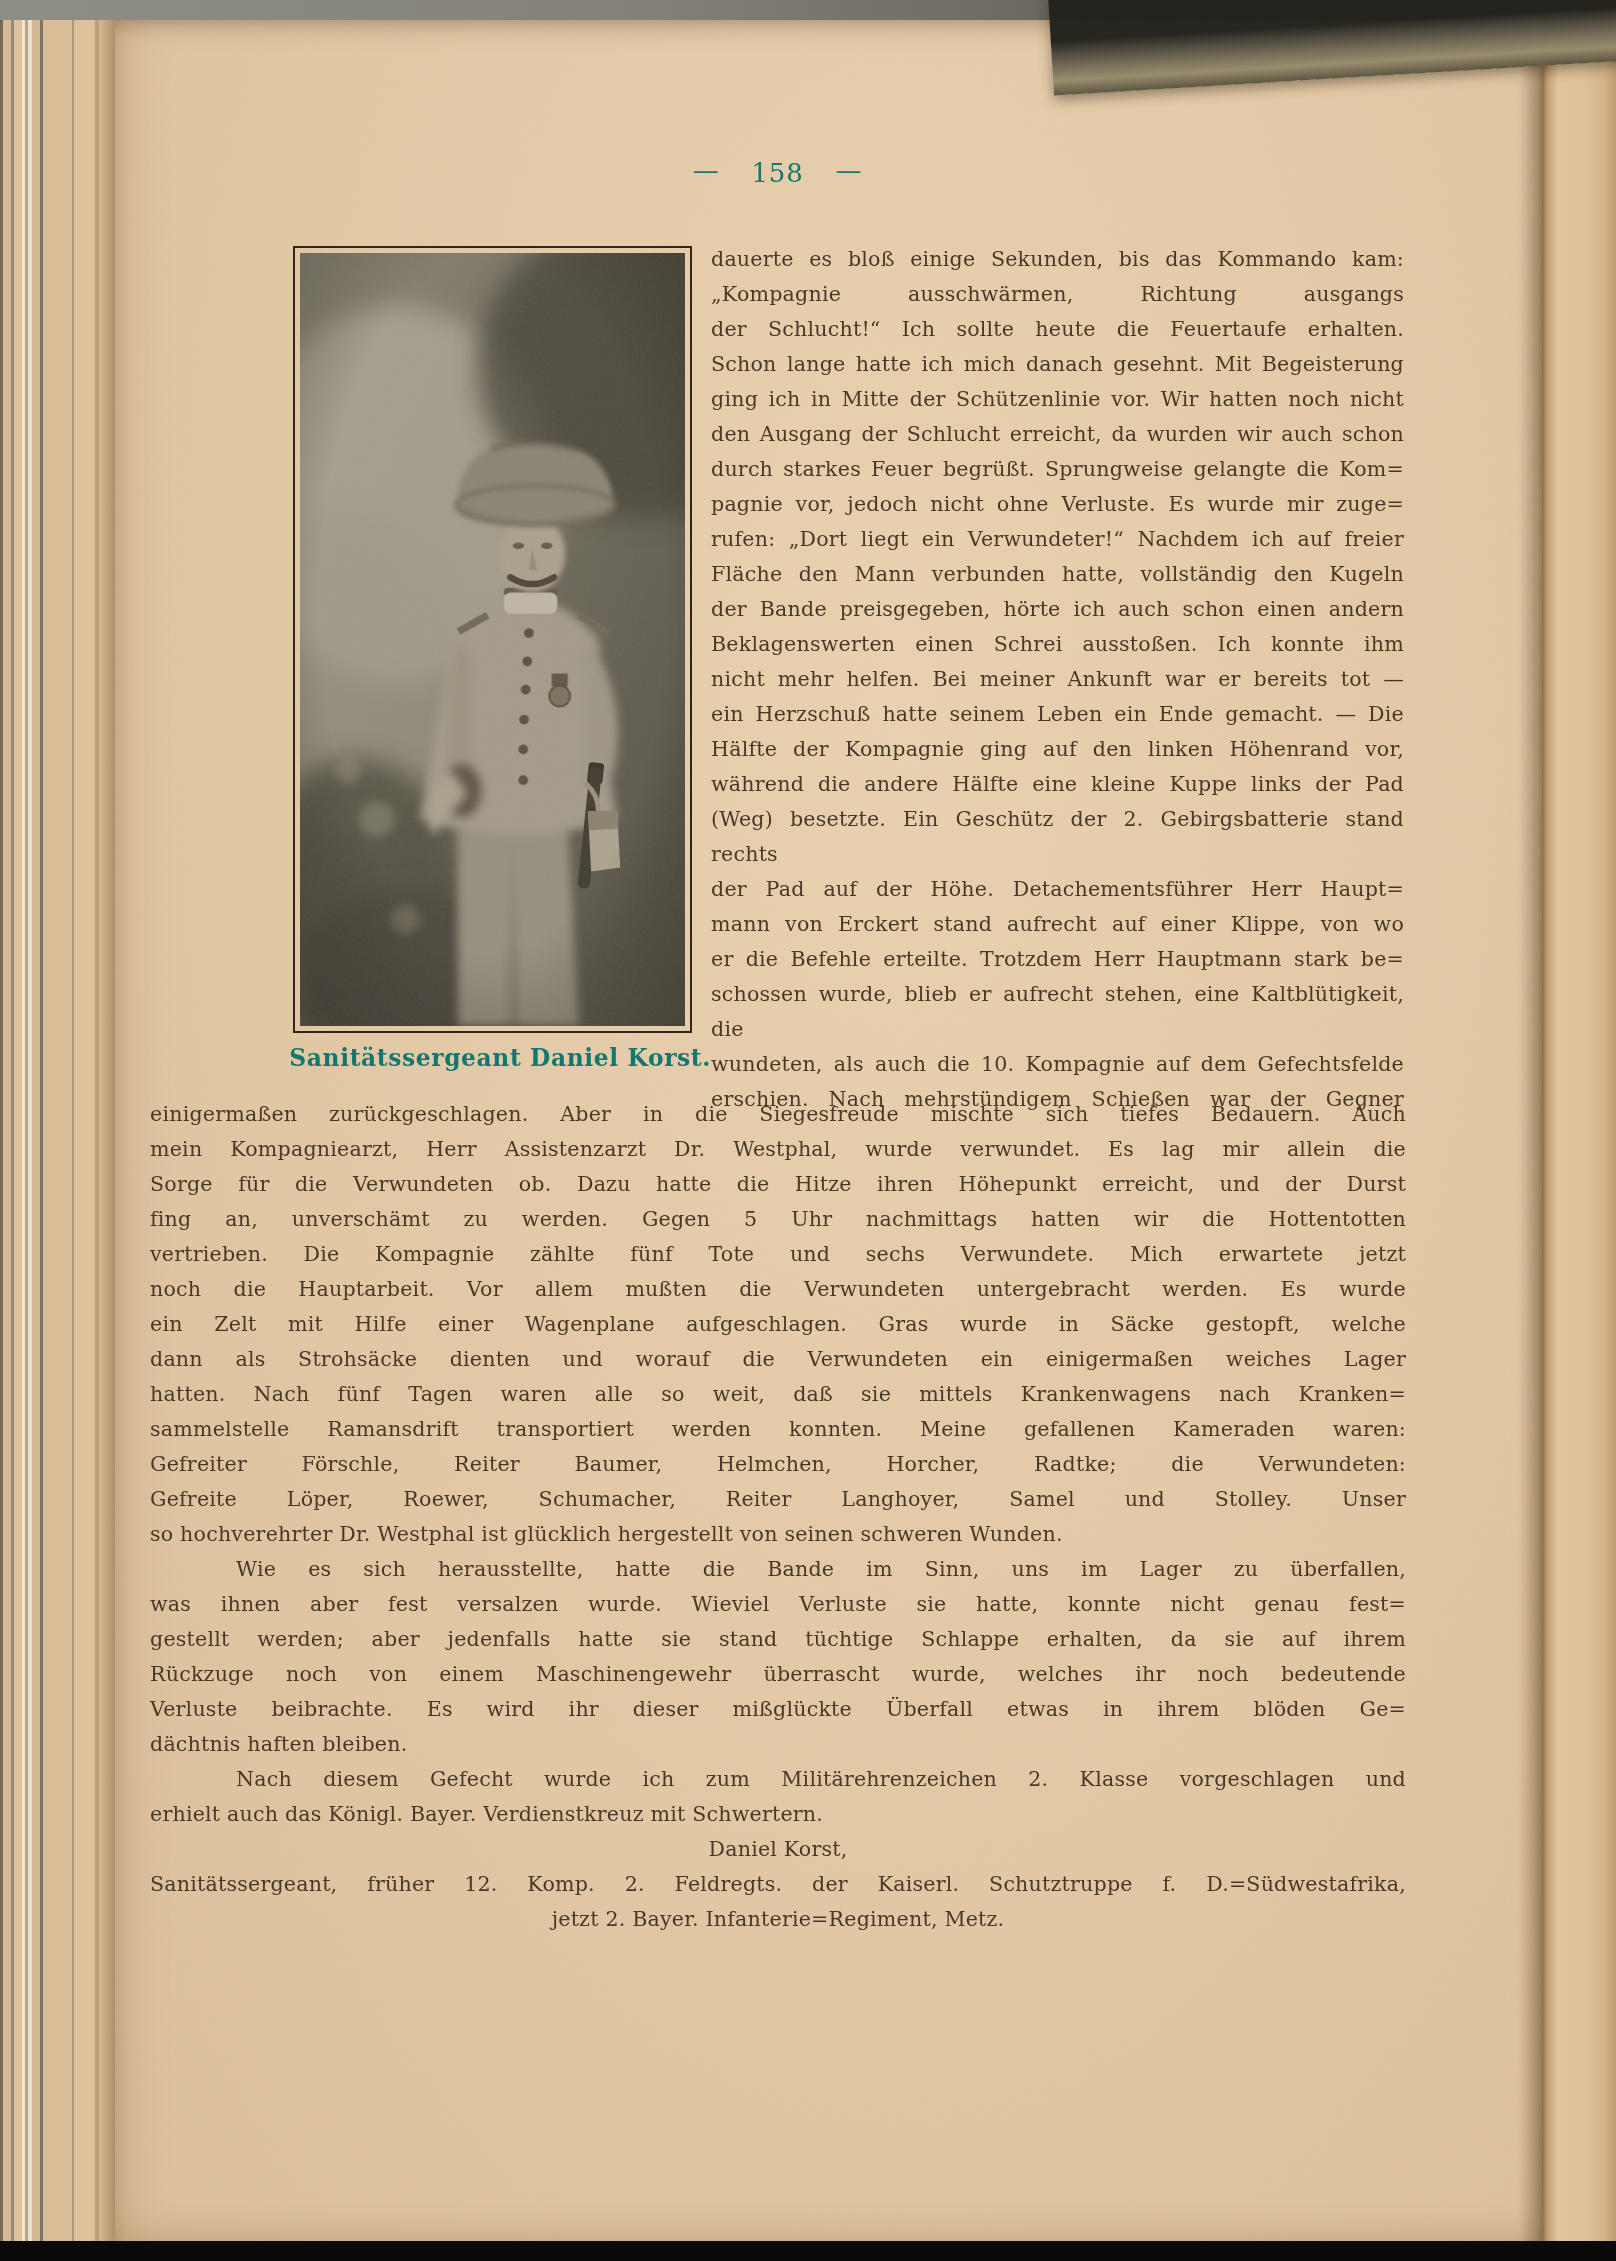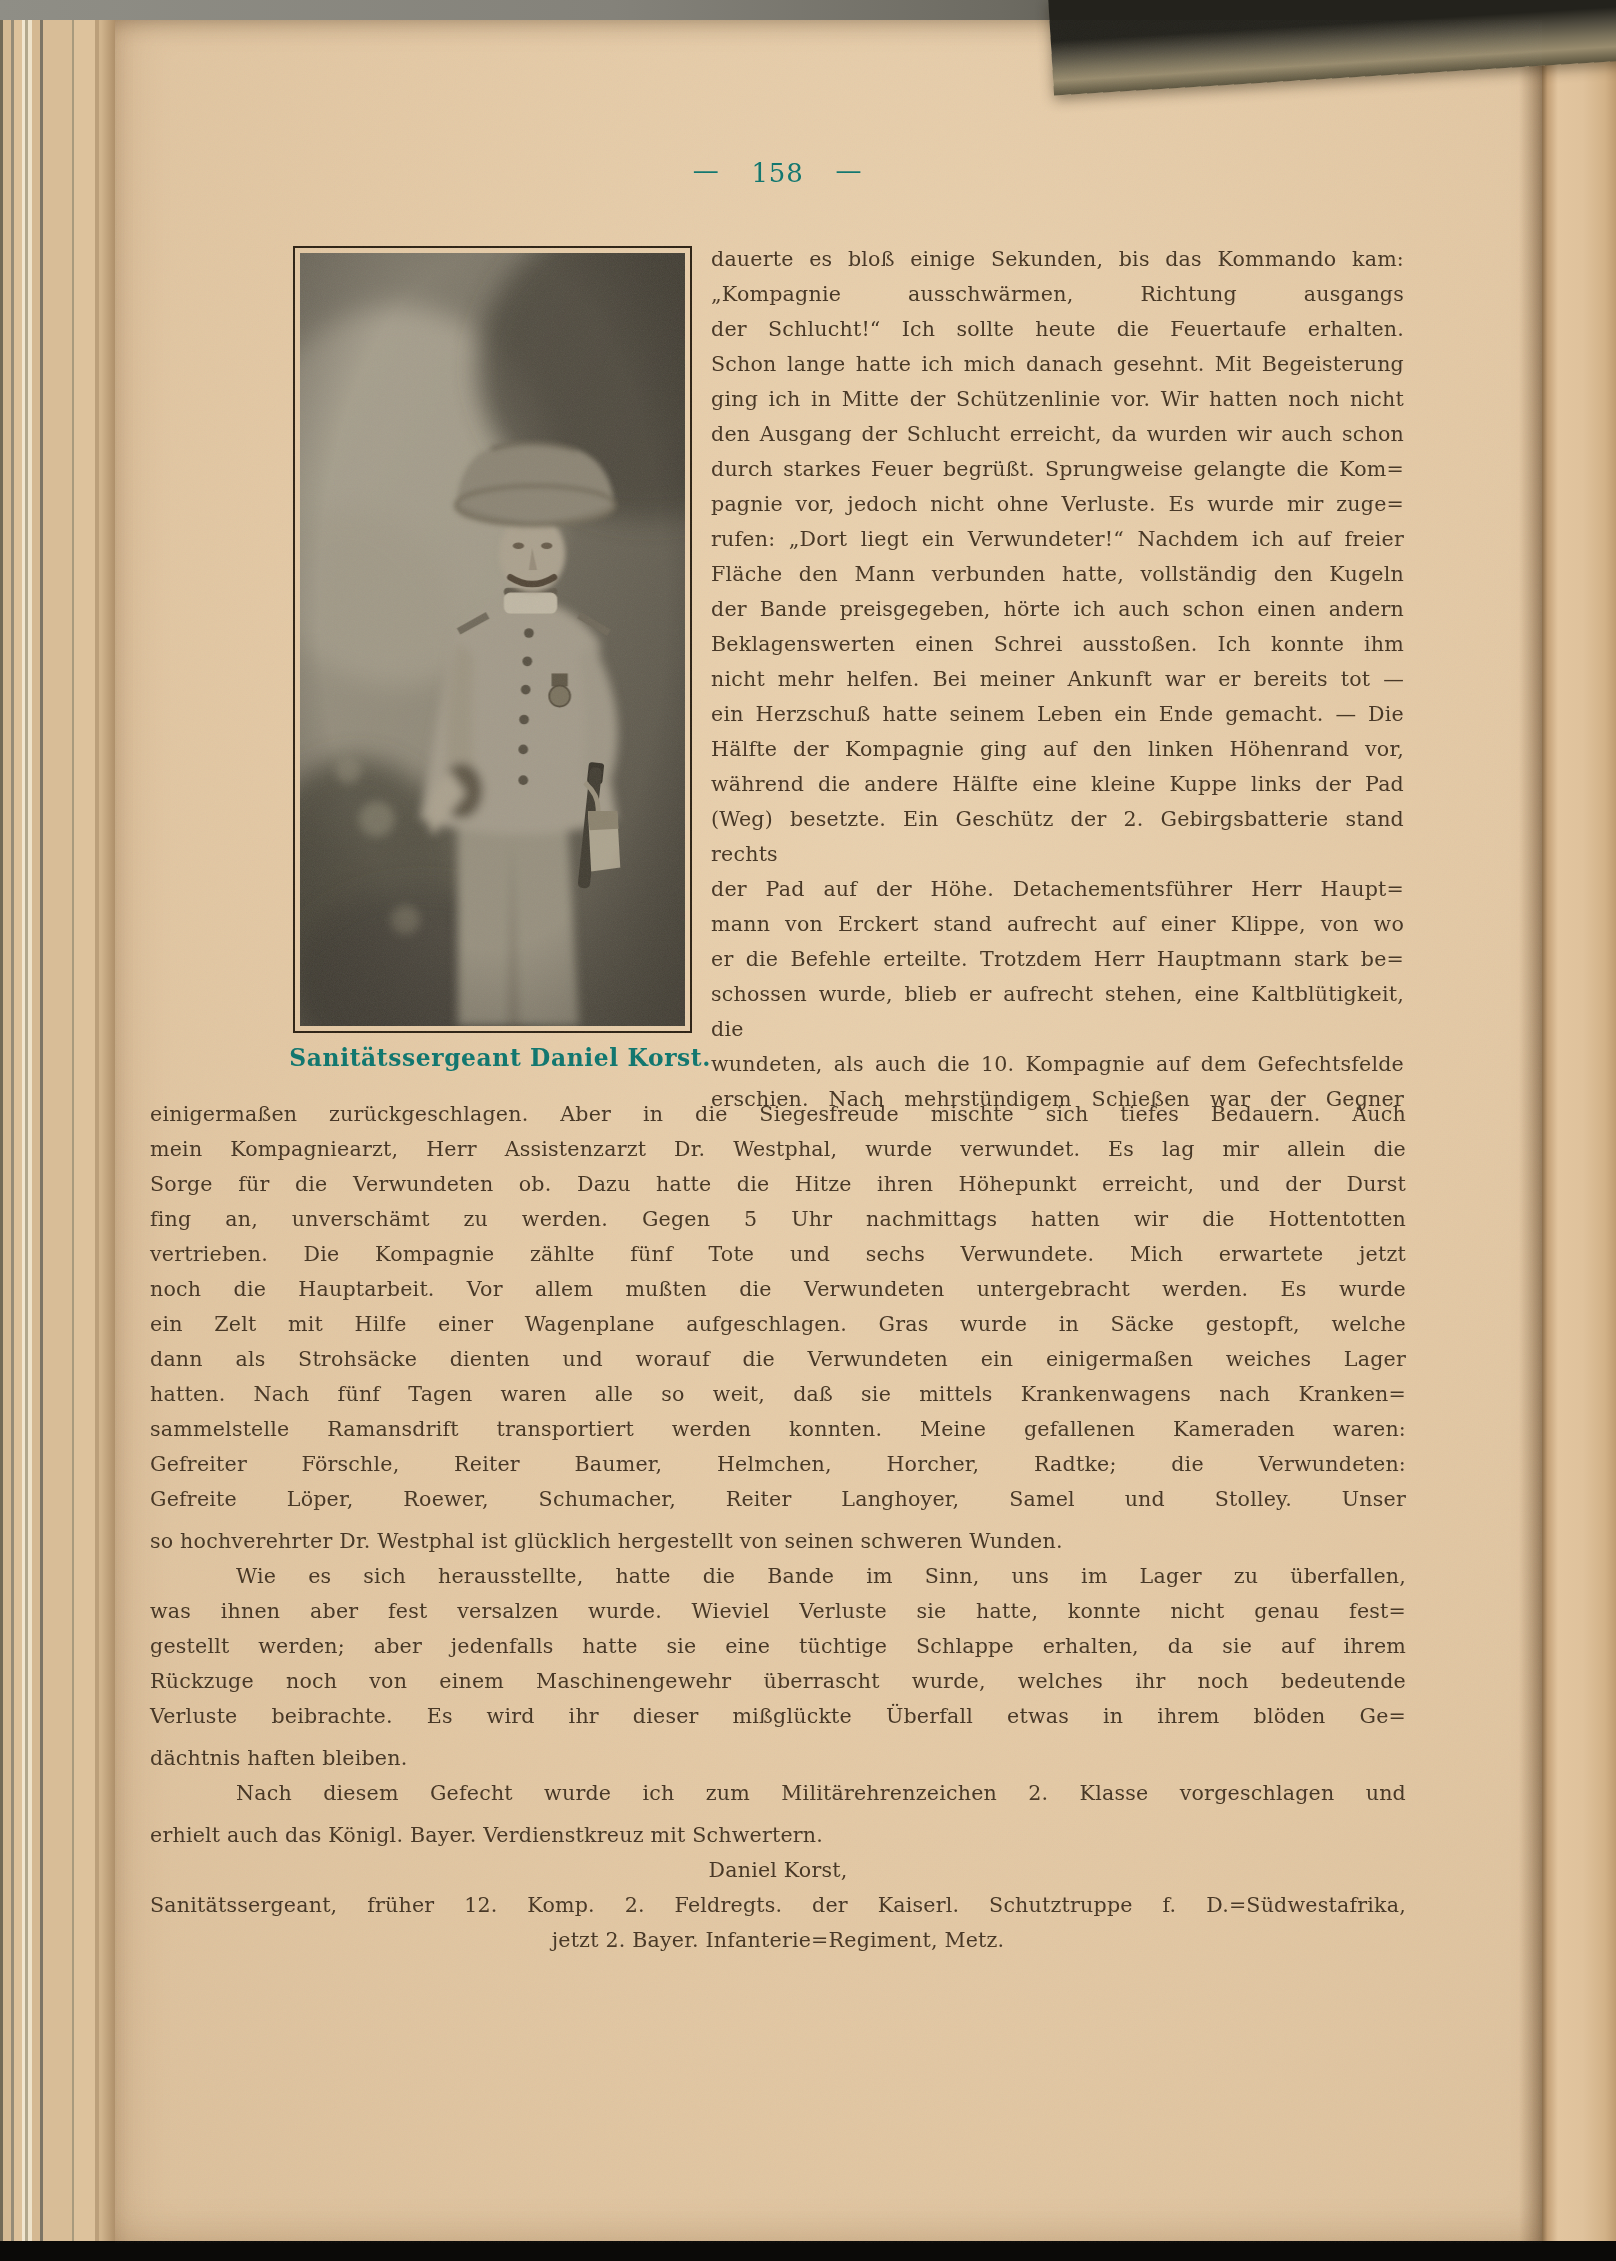--- a/index.html
+++ b/index.html
@@ -43,21 +43,21 @@
     box-sizing:border-box;border:2.4px solid #2e2315;padding:4.8px;margin:0;}
   .photo{width:385px;height:773px;background:#5d5c52;overflow:hidden;}
   .photo svg{display:block;width:100%;height:100%;}
   .caption{position:absolute;left:275px;top:1044px;width:436px;text-align:right;
     font-weight:bold;font-size:23.4px;letter-spacing:0.6px;color:#0f766e;}
   .col{position:absolute;left:711px;top:242px;width:693px;
     font-size:20.6px;line-height:35px;letter-spacing:0.2px;}
   .bodytext{position:absolute;left:150px;top:1097px;width:1256px;
     font-size:20.6px;line-height:35px;letter-spacing:0.2px;}
   .tline{text-align:justify;text-align-last:justify;}
-  .tline.e{text-align-last:left;margin-top:7px;}
+  .tline.e{text-align-last:left;}
   .tline.i{text-indent:86px;}
   .tline.c{text-align:left;text-align-last:center;}
   .paper-grain{position:absolute;left:115px;top:20px;width:1427px;height:2223px;
     opacity:.05;pointer-events:none;}
 </style>
 </head>
 <body>
 
 <div id="page">
   <div class="cloth-top"></div>
@@ -192,21 +192,21 @@
       <div class="tline j">noch die Hauptarbeit. Vor allem mußten die Verwundeten untergebracht werden. Es wurde</div>
       <div class="tline j">ein Zelt mit Hilfe einer Wagenplane aufgeschlagen. Gras wurde in Säcke gestopft, welche</div>
       <div class="tline j">dann als Strohsäcke dienten und worauf die Verwundeten ein einigermaßen weiches Lager</div>
       <div class="tline j">hatten. Nach fünf Tagen waren alle so weit, daß sie mittels Krankenwagens nach Kranken=</div>
       <div class="tline j">sammelstelle Ramansdrift transportiert werden konnten. Meine gefallenen Kameraden waren:</div>
       <div class="tline j">Gefreiter Förschle, Reiter Baumer, Helmchen, Horcher, Radtke; die Verwundeten:</div>
       <div class="tline j">Gefreite Löper, Roewer, Schumacher, Reiter Langhoyer, Samel und Stolley. Unser</div>
       <div class="tline e">so hochverehrter Dr. Westphal ist glücklich hergestellt von seinen schweren Wunden.</div>
       <div class="tline i">Wie es sich herausstellte, hatte die Bande im Sinn, uns im Lager zu überfallen,</div>
       <div class="tline j">was ihnen aber fest versalzen wurde. Wieviel Verluste sie hatte, konnte nicht genau fest=</div>
-      <div class="tline j">gestellt werden; aber jedenfalls hatte sie eine tüchtige Schlappe erhalten, da sie auf ihrem</div>
+      <div class="tline j">gestellt werden; aber jedenfalls hatte sie stand tüchtige Schlappe erhalten, da sie auf ihrem</div>
       <div class="tline j">Rückzuge noch von einem Maschinengewehr überrascht wurde, welches ihr noch bedeutende</div>
       <div class="tline j">Verluste beibrachte. Es wird ihr dieser mißglückte Überfall etwas in ihrem blöden Ge=</div>
       <div class="tline e">dächtnis haften bleiben.</div>
       <div class="tline i">Nach diesem Gefecht wurde ich zum Militärehrenzeichen 2. Klasse vorgeschlagen und</div>
       <div class="tline e">erhielt auch das Königl. Bayer. Verdienstkreuz mit Schwertern.</div>
       <div class="tline c">Daniel Korst,</div>
       <div class="tline j">Sanitätssergeant, früher 12. Komp. 2. Feldregts. der Kaiserl. Schutztruppe f. D.=Südwestafrika,</div>
       <div class="tline c">jetzt 2. Bayer. Infanterie=Regiment, Metz.</div>
     </div>
 

